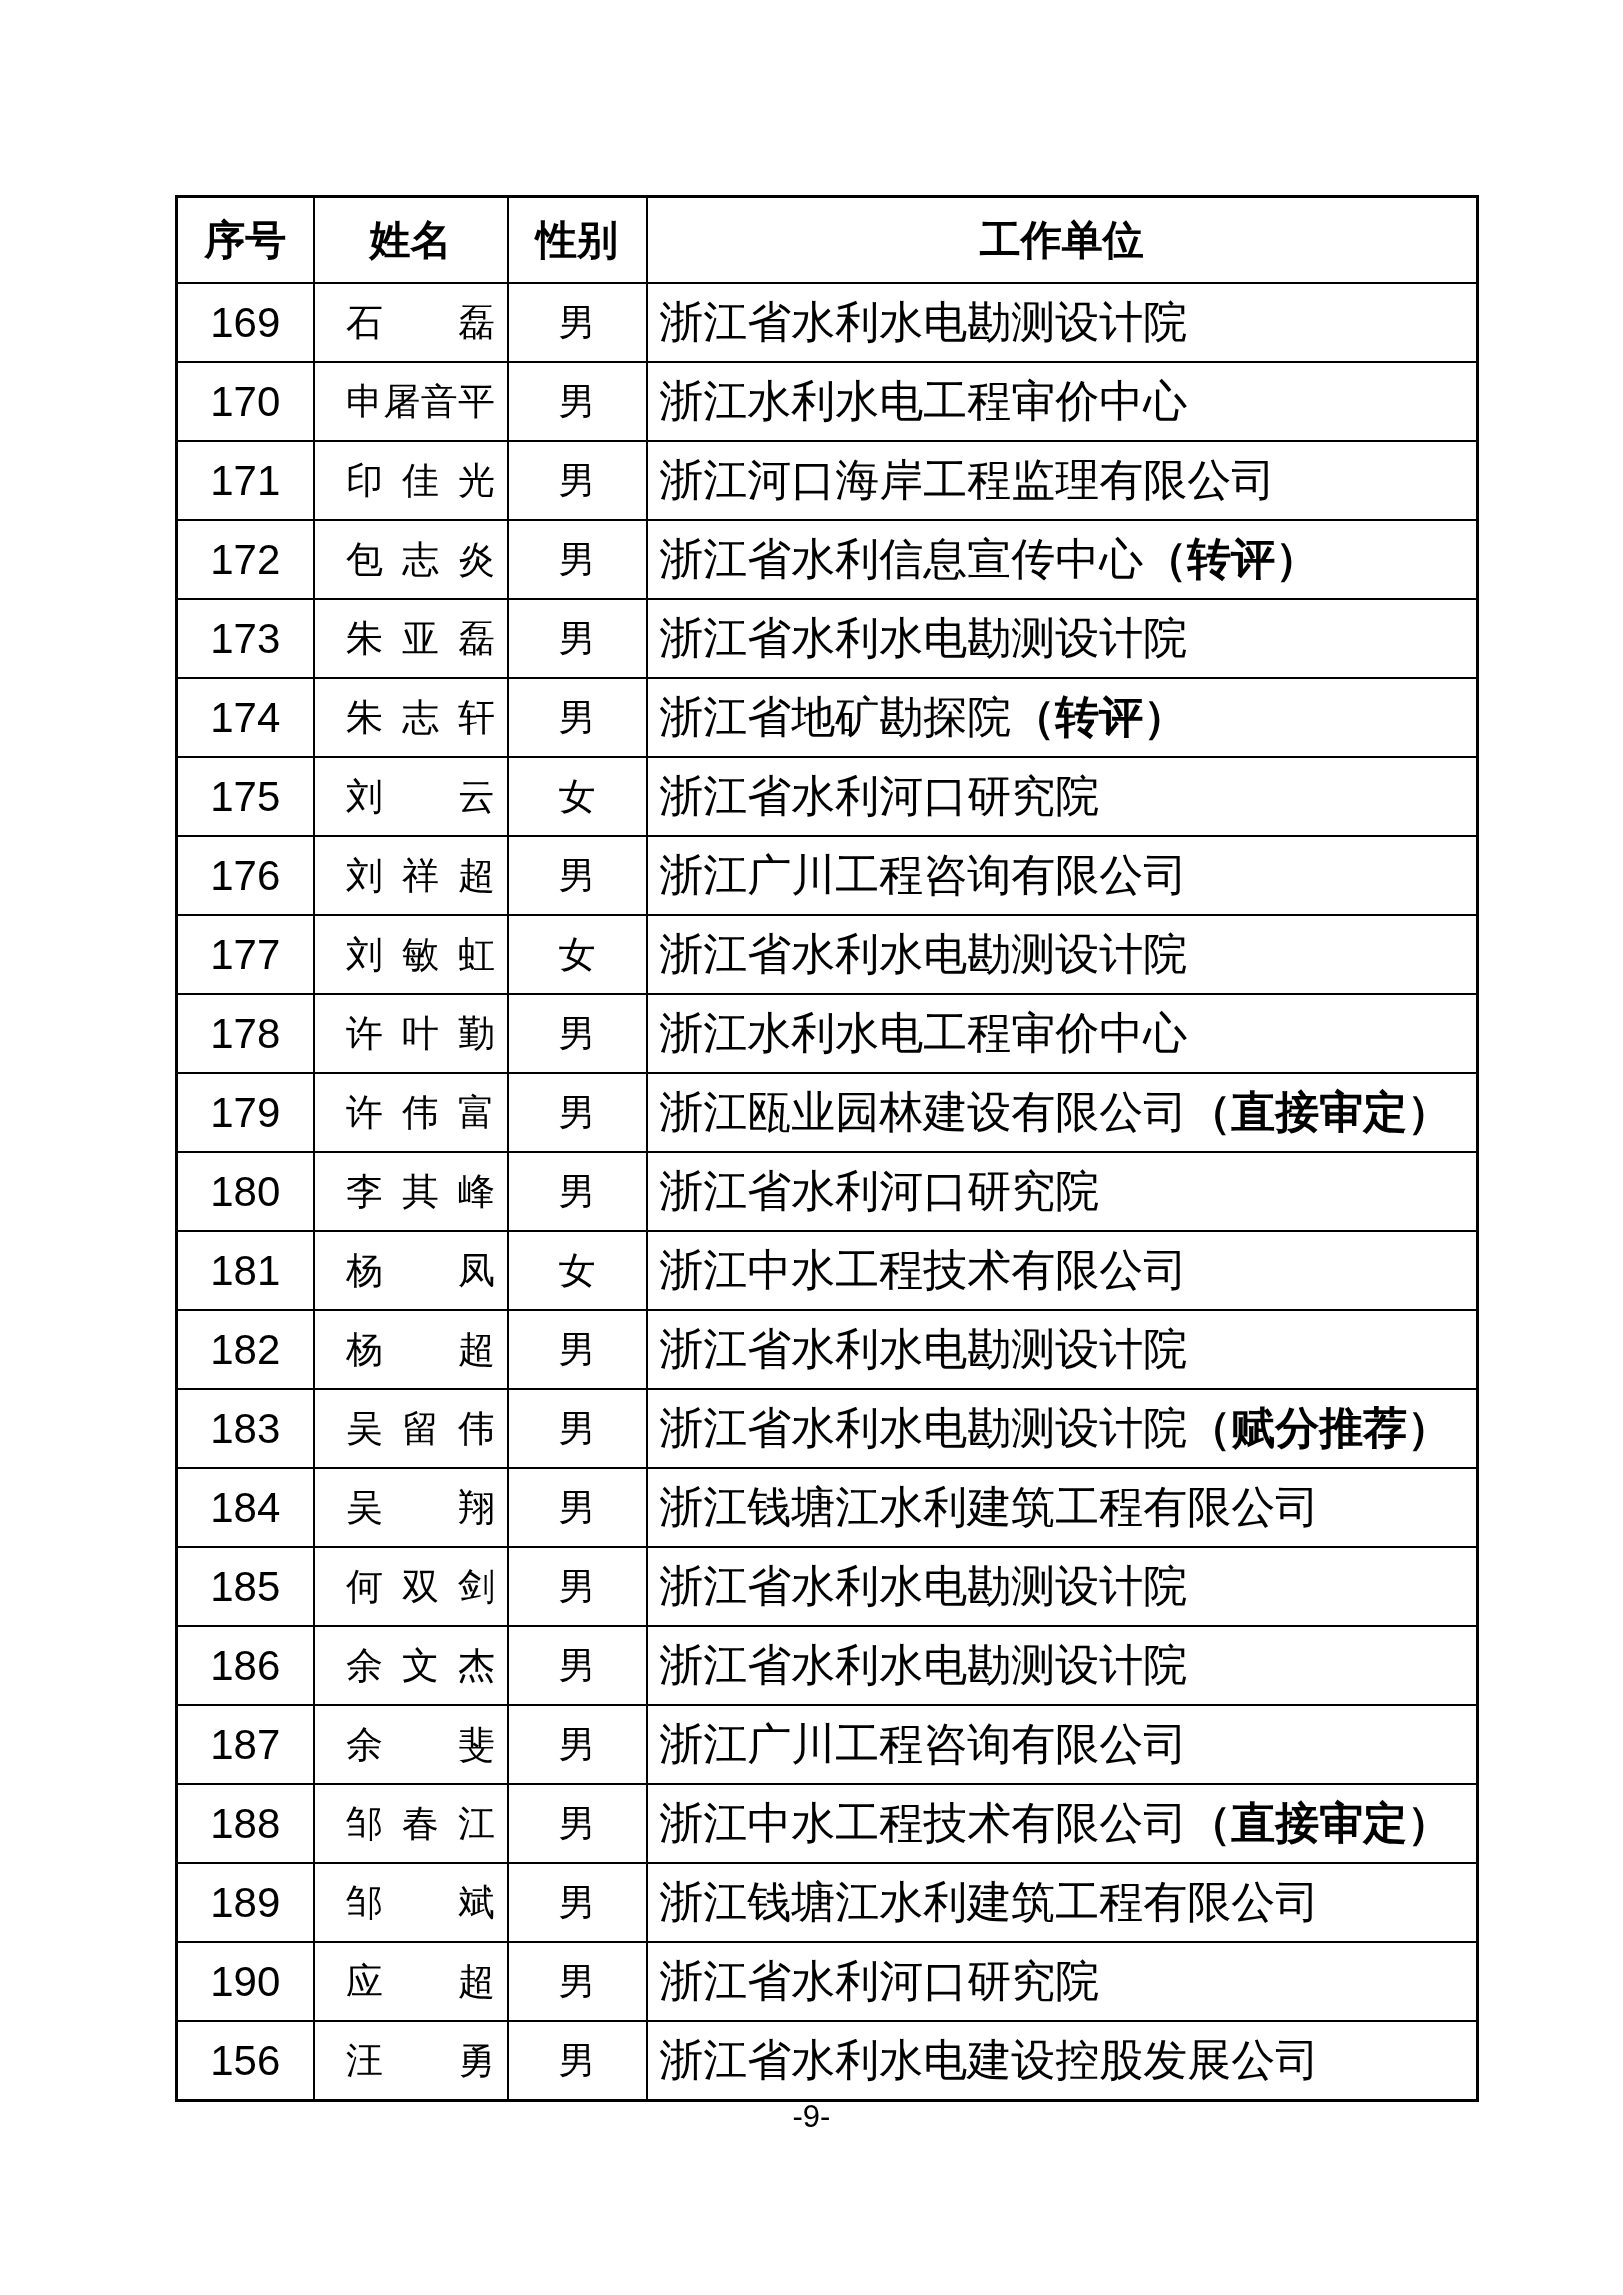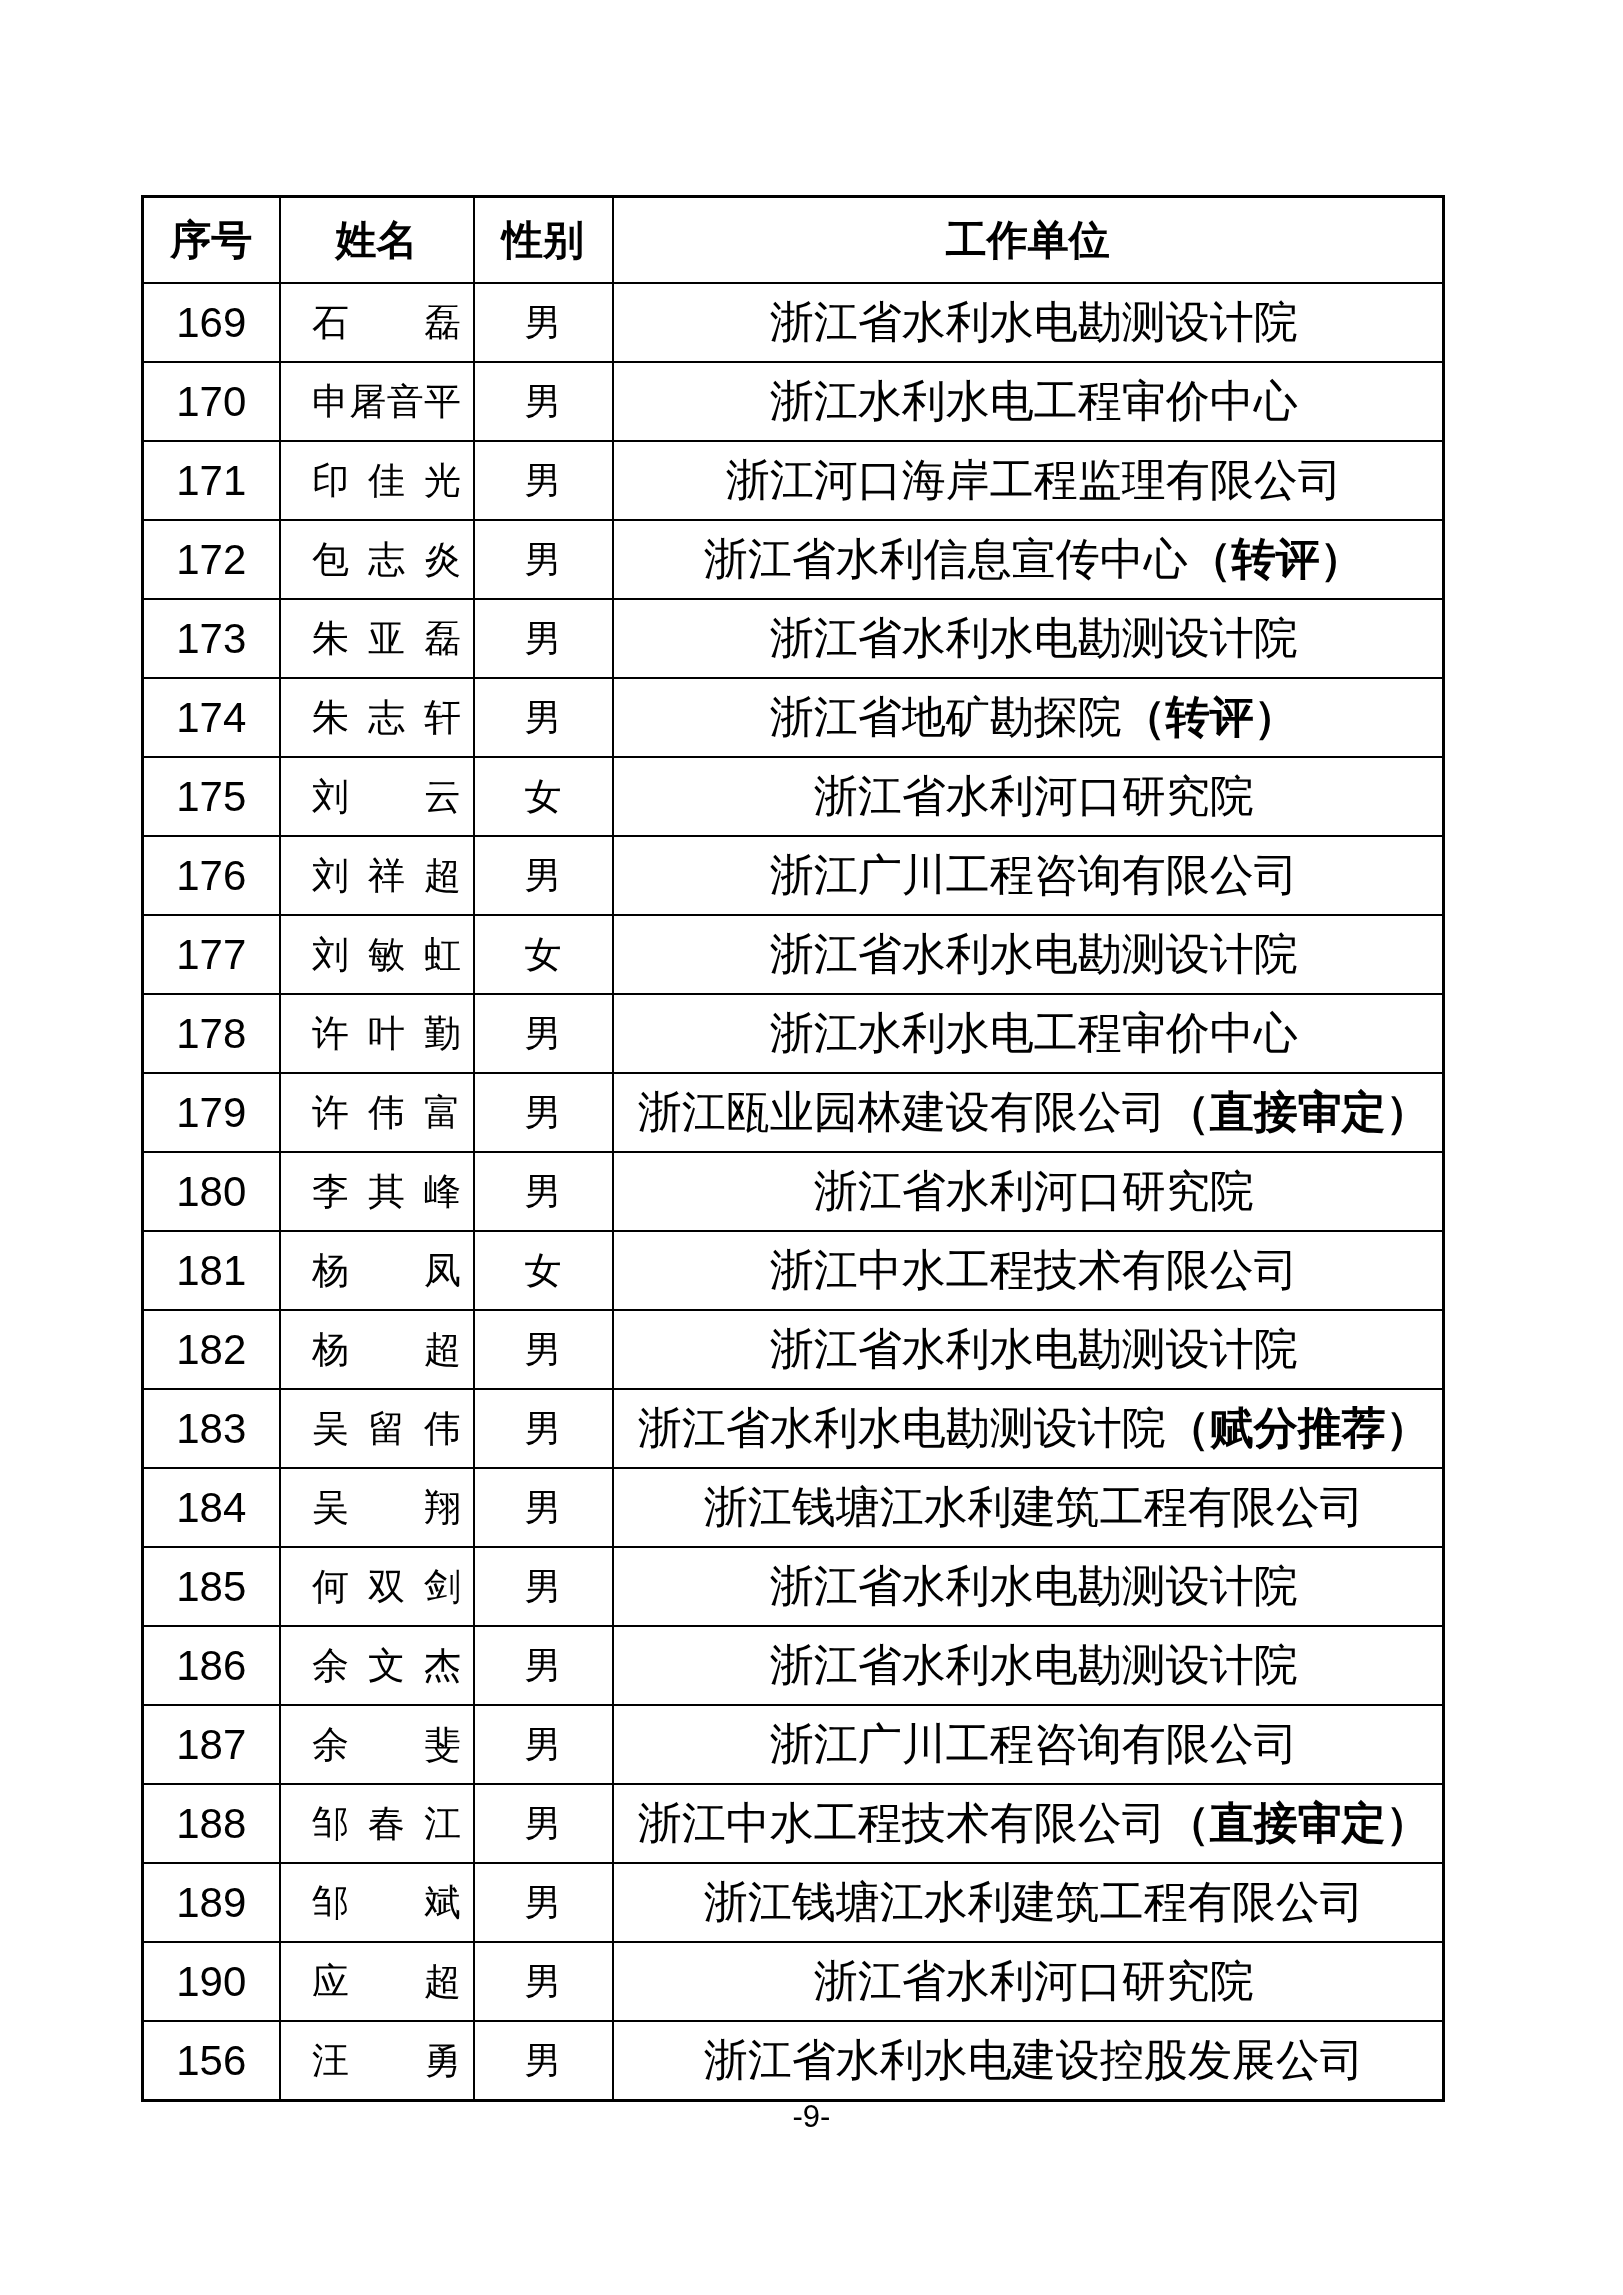--- a/index.html
+++ b/index.html
@@ -14,21 +14,21 @@
     font-family: "Liberation Serif", "DejaVu Serif", serif;
     color: #000;
   }
   .page {
     position: absolute;
     inset: 0;
     background: #ffffff;
   }
   table.roster {
     position: absolute;
-    left: 141px;
+    left: 175px;
     top: 195px;
     width: 1302px;
     border-collapse: collapse;
     table-layout: fixed;
     border: 3.3px solid #000;
   }
   th, td {
     border: 2px solid #000;
     padding: 0;
     vertical-align: middle;
@@ -52,21 +52,21 @@
   td.name { font-size: 37px; }
   td.name .name-inner {
     display: inline-block;
     width: 149px;
     text-align: justify;
     text-align-last: justify;
     margin-left: 20px;
   }
   td.gender { font-size: 37px; }
   td.unit {
-    text-align: center;
+    text-align: left;
     padding-left: 11.8px;
     font-size: 44px;
   }
   td.unit .note {
     font-family: Liberation Sans, sans-serif;
     font-weight: 700;
   }
   .page-number {
     position: absolute;
     top: 2097px;

